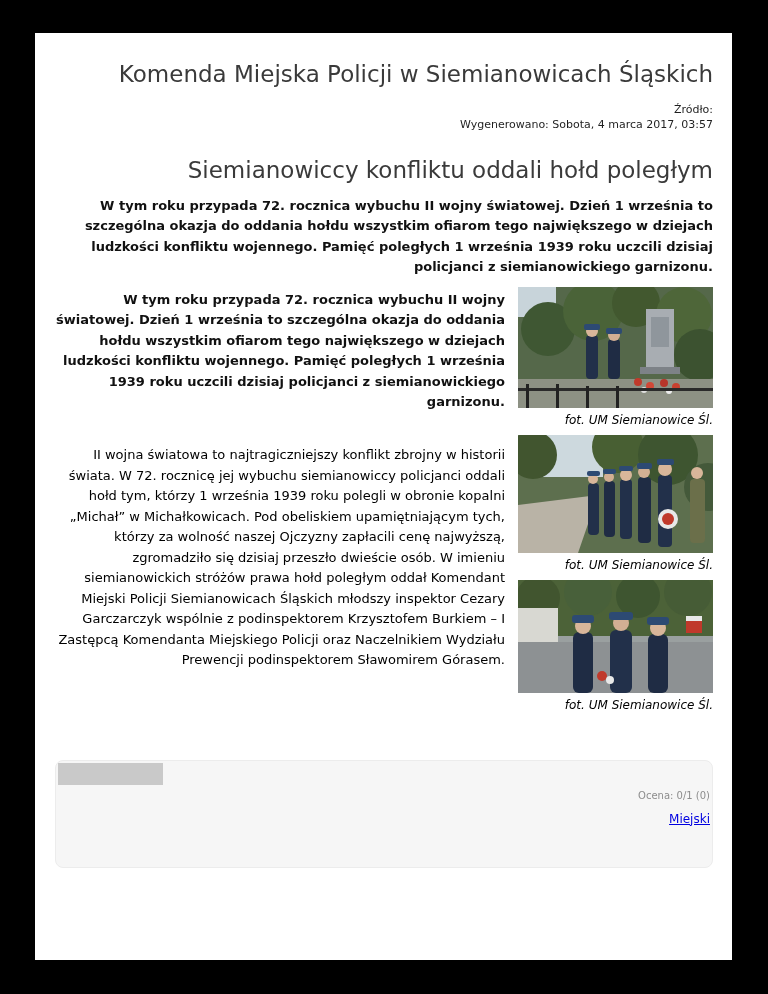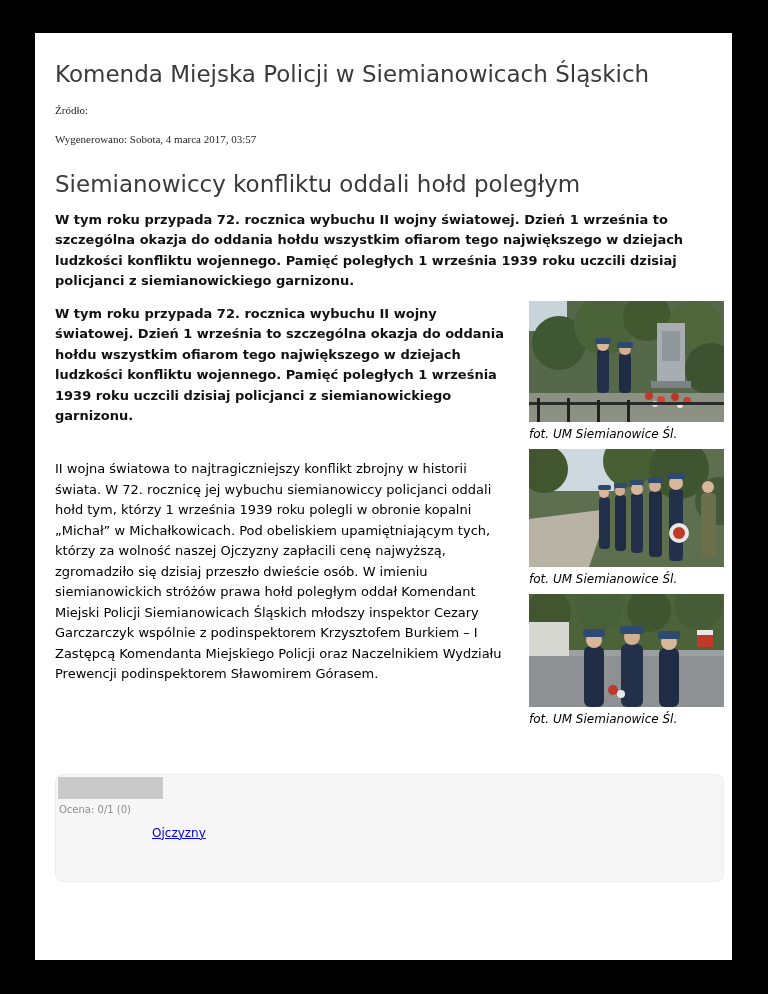--- a/index.html
+++ b/index.html
@@ -8,38 +8,38 @@
     background: #000;
     position: relative;
     font-family: "DejaVu Sans", sans-serif;
     -webkit-font-smoothing: antialiased;
   }
   .paper {
     position: absolute;
     top: 33px; left: 35px; right: 36px; bottom: 34px;
     background: #fff;
     box-sizing: border-box;
-    padding: 20px 8px 0 20px;
+    padding: 20px 19px 0 20px;
     overflow: hidden;
+    text-align: right;
   }
   .page-title {
     margin: 8px 0 16px;
     font-size: 23px;
     font-weight: 500;
     color: #3a3a3a;
     letter-spacing: 0;
   }
   .meta {
     font-size: 11px;
     color: #1f1f1f;
     line-height: 1.35;
-    font-family: Liberation Serif, serif;
   }
   .meta .url { word-break: break-all; }
-  .meta .generated { margin-top: 14px; }
+  .meta .generated { margin-top: 0; }
   .article-title {
     margin: 24px 0 13px;
     font-size: 23px;
     font-weight: 500;
     color: #3a3a3a;
   }
   .lead {
     margin: 0 0 9px;
     font-size: 13px;
     font-weight: bold;
@@ -213,16 +213,16 @@
         </svg>
         <figcaption>fot. UM Siemianowice Śl.</figcaption>
       </figure>
 
     </div>
   </div>
 
   <div class="rating-box">
     <div class="rating-placeholder"></div>
     <div class="rating-text">Ocena: 0/1 (0)</div>
-    <a class="tweet-link">Ojczyzny</a>
+    <a class="tweet-link">Miejski</a>
   </div>
 
 </div>
 
 </body></html>

